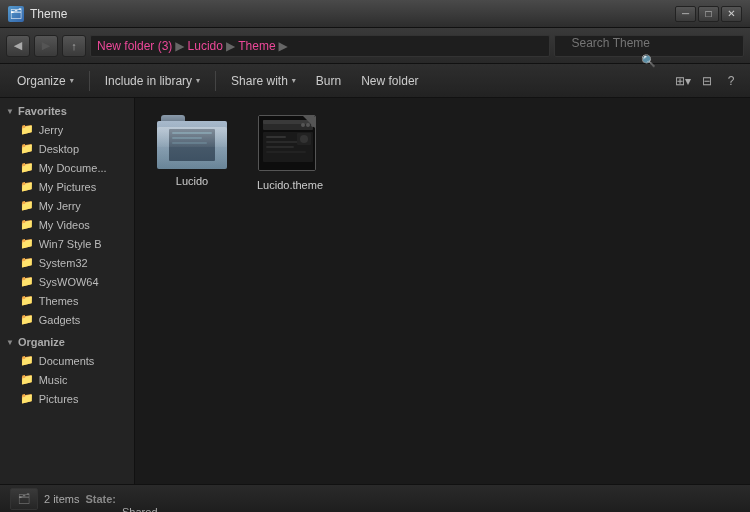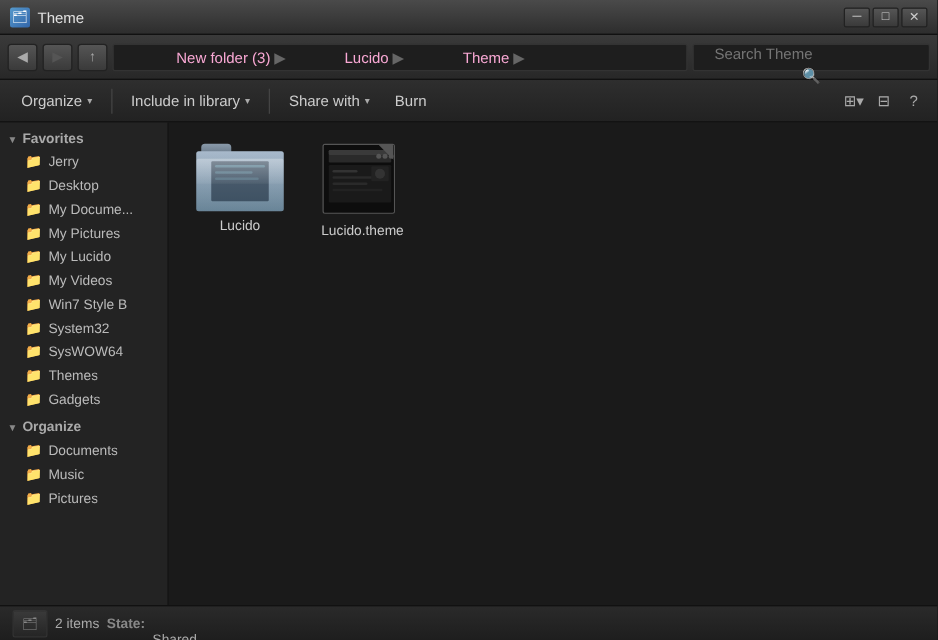--- a/index.html
+++ b/index.html
@@ -92,23 +92,22 @@
       align-items: center;
       padding: 0 6px;
       color: #ccc;
       font-size: 12px;
     }
     .address-separator {
       color: #666;
       margin: 0 3px;
     }
     .address-part {
-      color: #f9a8d4;
-      cursor: pointer;
-      margin-left: 44px;
+      color: #ec4899;
+      cursor: pointer;
     }
 
     .search-bar {
       width: 190px;
       height: 22px;
       background: #1e1e1e;
       border: 1px solid #333;
       border-radius: 2px;
       display: flex;
       align-items: center;
@@ -425,20 +424,23 @@
     <span class="dropdown-arrow">▾</span>
   </button>
   <div class="toolbar-sep"></div>
   <button class="toolbar-btn">
     <span>Share with</span>
     <span class="dropdown-arrow">▾</span>
   </button>
   <button class="toolbar-btn">
     <span>Burn</span>
   </button>
+  <button class="toolbar-btn">
+    <span>New folder</span>
+  </button>
   <div class="toolbar-spacer"></div>
   <div class="view-btns">
     <div class="view-btn">⊞▾</div>
     <div class="view-btn">⊟</div>
     <div class="view-btn">?</div>
   </div>
 </div>
 
 <div class="main-content">
 
@@ -459,21 +461,21 @@
       <div class="sidebar-item">
         <span class="sidebar-folder-icon">📁</span>
         <span class="sidebar-item-label">My Docume...</span>
       </div>
       <div class="sidebar-item">
         <span class="sidebar-folder-icon">📁</span>
         <span class="sidebar-item-label">My Pictures</span>
       </div>
       <div class="sidebar-item">
         <span class="sidebar-folder-icon">📁</span>
-        <span class="sidebar-item-label">My Lucido</span>
+        <span class="sidebar-item-label">My Jerry</span>
       </div>
       <div class="sidebar-item">
         <span class="sidebar-folder-icon">📁</span>
         <span class="sidebar-item-label">My Videos</span>
       </div>
       <div class="sidebar-item">
         <span class="sidebar-folder-icon">📁</span>
         <span class="sidebar-item-label">Win7 Style B</span>
       </div>
       <div class="sidebar-item">

